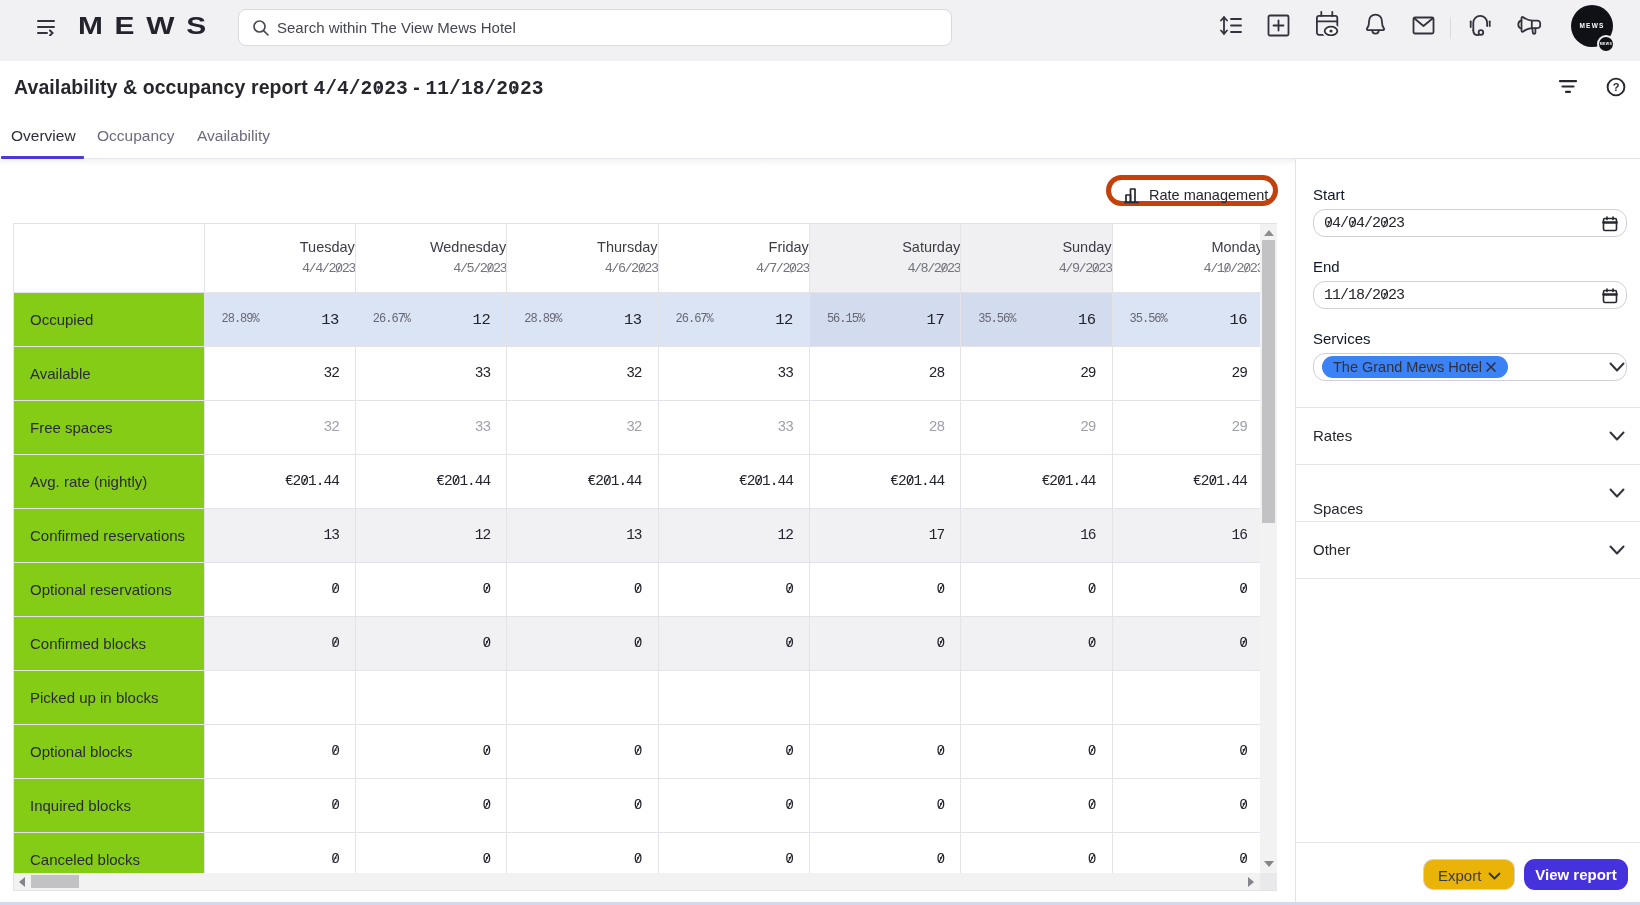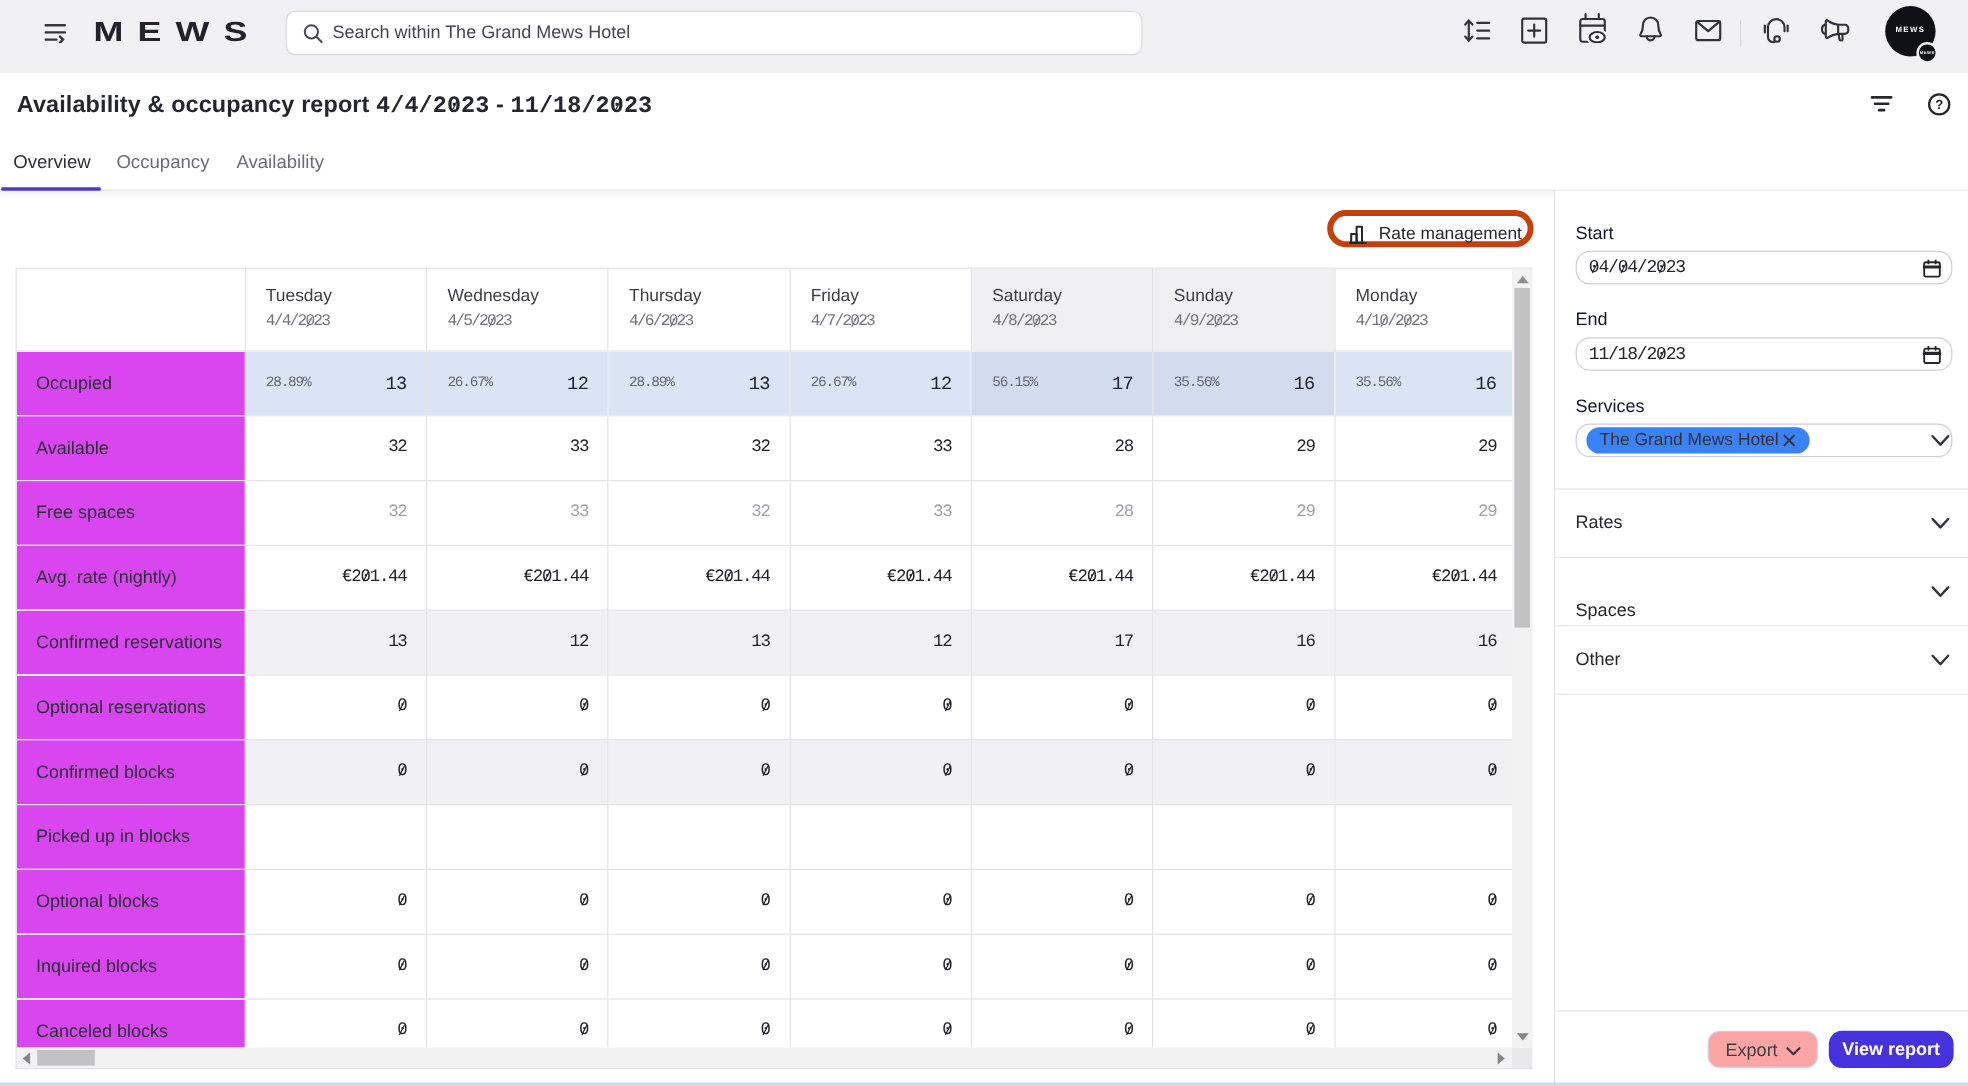--- a/index.html
+++ b/index.html
@@ -39,26 +39,26 @@
 #ratebtn{position:absolute;left:1106px;top:175px;width:172px;height:31px;background:#fff;
   border:5px solid #c2410c;border-radius:15.5px}
 #ratebtn span{position:absolute;left:38px;top:7px;font-size:14.5px;color:#26262e}
 
 
 #twrap{position:absolute;left:13px;top:223px;width:1264px;height:668px;
   border:1px solid #e2e2e7;border-right:none;background:#fff}
 #tview{position:absolute;left:0;top:0;width:1246px;height:649px;overflow:hidden}
 table{border-collapse:collapse;table-layout:fixed;width:1250px}
 th,td{border-right:1px solid #e3e3e8;border-bottom:1px solid #e3e3e8;overflow:hidden}
-th{height:68px;background:#fff;text-align:left;vertical-align:top;font-weight:400;padding:0 0 0 17px}
+th{height:68px;background:#fff;text-align:right;vertical-align:top;font-weight:400;padding:0 0 0 17px}
 th.wk{background:#f0f0f2}
 th .dn{margin-top:15px;font-size:14.5px;color:#3c3c47}
 th .dd{margin-top:6px;font-size:13.5px;color:#73737f;font-family:"Liberation Mono",monospace;letter-spacing:-1.5px}
 td{height:54px}
-td.lbl{padding-left:16px;font-size:15px;color:#2b2b35;background:#d946ef}
+td.lbl{padding-left:16px;font-size:15px;color:#2b2b35;background:#84cc16}
 th.lbl{width:190px}
 td.cval{text-align:right;padding-right:16px;font-size:14.5px;color:#23232d;
   font-family:"Liberation Mono",monospace;letter-spacing:-1px}
 td.dim{color:#a0a0ac}
 td.gr{background:#f1f1f3}
 td.cocc{background:#dbe4f4;position:relative}
 td.wkocc{background:#d2dcee}
 .pct{position:absolute;left:17px;top:19px;font-size:12px;color:#676773;
   font-family:"Liberation Mono",monospace;letter-spacing:-1px}
 .cnt{position:absolute;right:16px;top:18px;font-size:15.5px;color:#22222c;
@@ -78,21 +78,21 @@
   border-left:1px solid #e2e2e7}
 .slabel{position:absolute;left:17px;font-size:15px;color:#0f172a}
 .sinput{position:absolute;left:17px;width:314px;height:28px;border:1px solid #cfcfda;border-radius:12px;background:#fff}
 .sinput span{position:absolute;left:10px;top:5px;font-size:15px;color:#26262e;
   font-family:"Liberation Mono",monospace;letter-spacing:-1px}
 .sdiv{position:absolute;left:0;width:345px;height:1px;background:#e5e5ea}
 .srow{position:absolute;left:17px;font-size:15px;color:#26262e}
 #chip{position:absolute;left:26px;top:197px;height:22px;background:#3b82f6;border-radius:11px;
   font-size:14.5px;color:#30303a;line-height:22px;padding:0 26px 0 11px}
 #expbtn{position:absolute;left:127px;top:700px;width:92px;height:31px;border:1px solid #d3d3db;
-  border-radius:10px;background:#fca5a5}
+  border-radius:10px;background:#eab308}
 #expbtn span{position:absolute;left:14px;top:7px;font-size:15px;color:#3c3c46}
 #viewbtn{position:absolute;left:228px;top:700px;width:104px;height:31px;border-radius:11px;
   background:#4632dd;color:#fff;font-size:15px;font-weight:700;text-align:center;line-height:31px}
 
 #bottomstrip{position:absolute;left:0;top:902px;width:1640px;height:3px;background:#d5d7eb}
 </style></head>
 <body>
 
 <div id="topbar">
   <svg class="abs" style="left:37px;top:19px" width="18" height="17" viewBox="0 0 18 17">
@@ -102,21 +102,21 @@
       <line x1="1" y1="14" x2="10" y2="14"></line>
       <polyline points="13,11.5 15.5,14 13,16.5"></polyline>
     </g>
   </svg>
   <div id="logo">MEWS</div>
   <div id="search">
     <svg class="abs" style="left:13px;top:9px" width="18" height="18" viewBox="0 0 18 18">
       <circle cx="7.5" cy="7.5" r="5.5" stroke="#4a4a56" stroke-width="1.7" fill="none"></circle>
       <line x1="11.8" y1="11.8" x2="16" y2="16" stroke="#4a4a56" stroke-width="1.7" stroke-linecap="round"></line>
     </svg>
-    <span>Search within The Grand Mews Hotel</span>
+    <span>Search within The View Mews Hotel</span>
   </div>
 
   <svg class="tico" style="left:1219px" width="25" height="25" viewBox="0 0 25 25">
     <g stroke="#32323d" stroke-width="1.8" fill="none" stroke-linecap="round">
       <line x1="5" y1="4.5" x2="5" y2="20.5"></line>
         <polyline points="2,7.5 5,4.2 8,7.5"></polyline>
         <polyline points="2,17.5 5,20.8 8,17.5"></polyline>
       <line x1="12" y1="6" x2="22" y2="6"></line>
         <line x1="12" y1="12.5" x2="22" y2="12.5"></line>
         <line x1="12" y1="19" x2="22" y2="19"></line>

